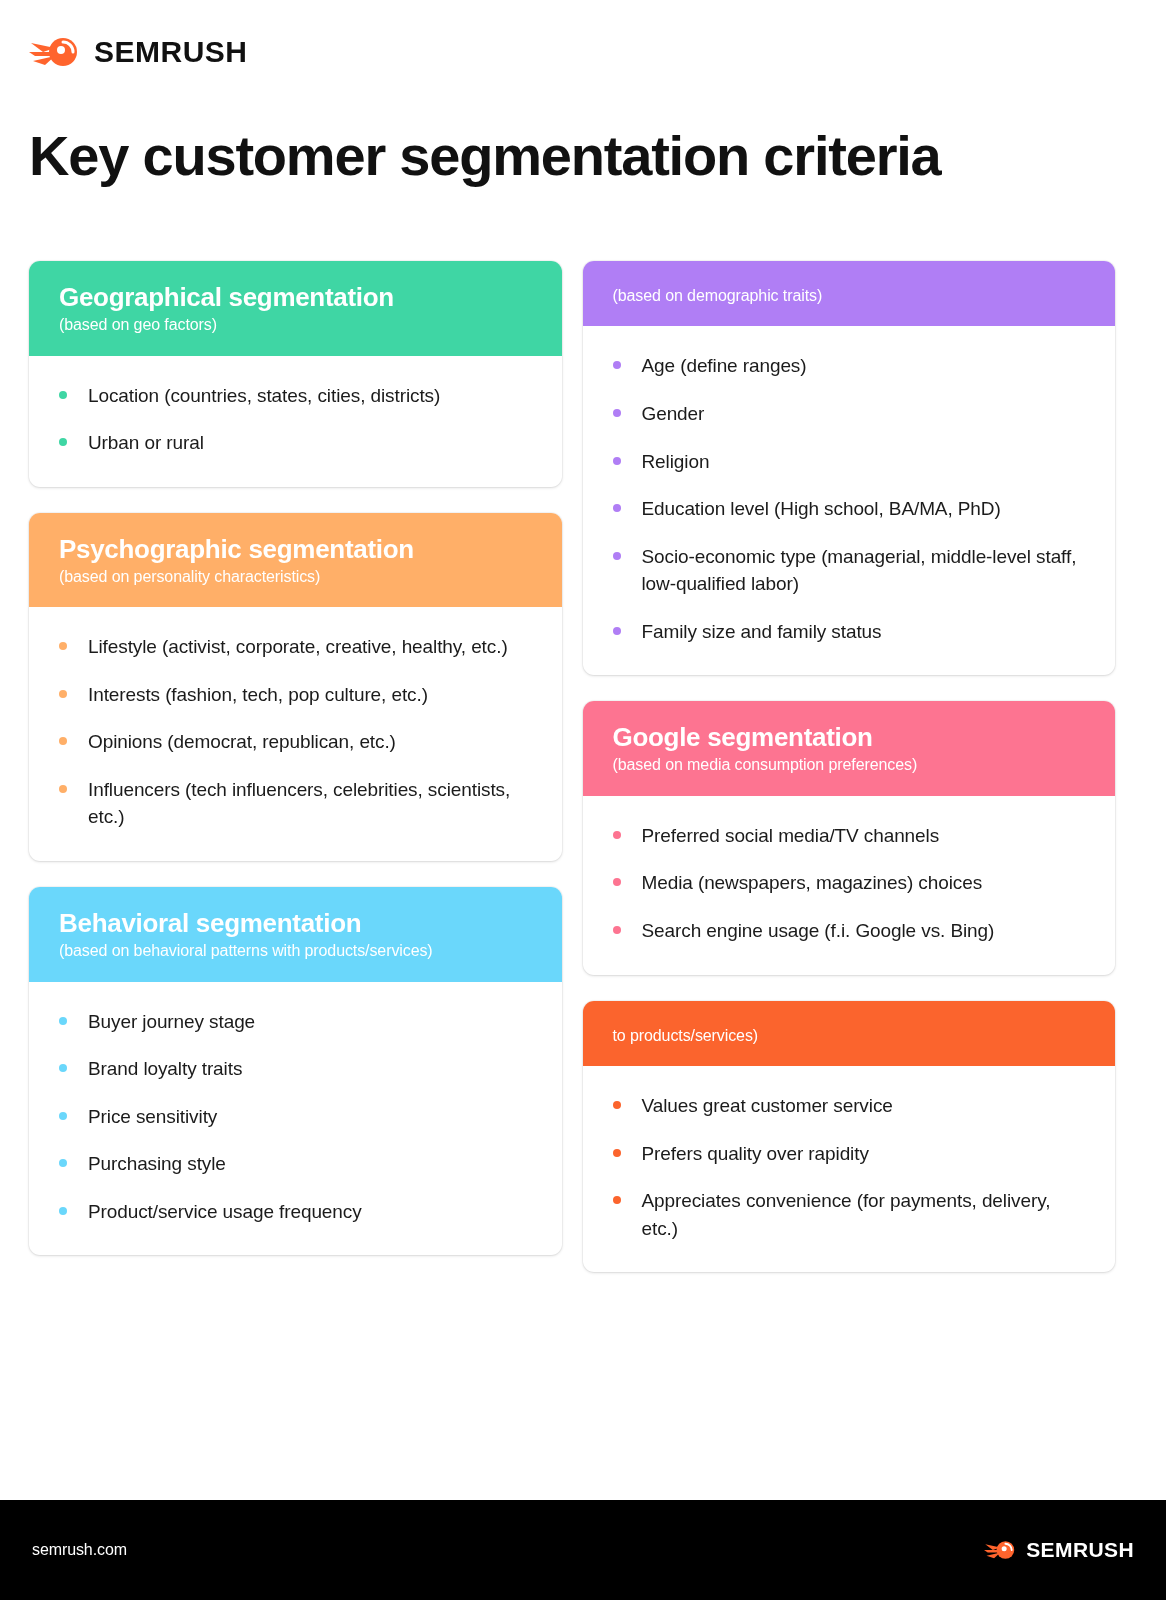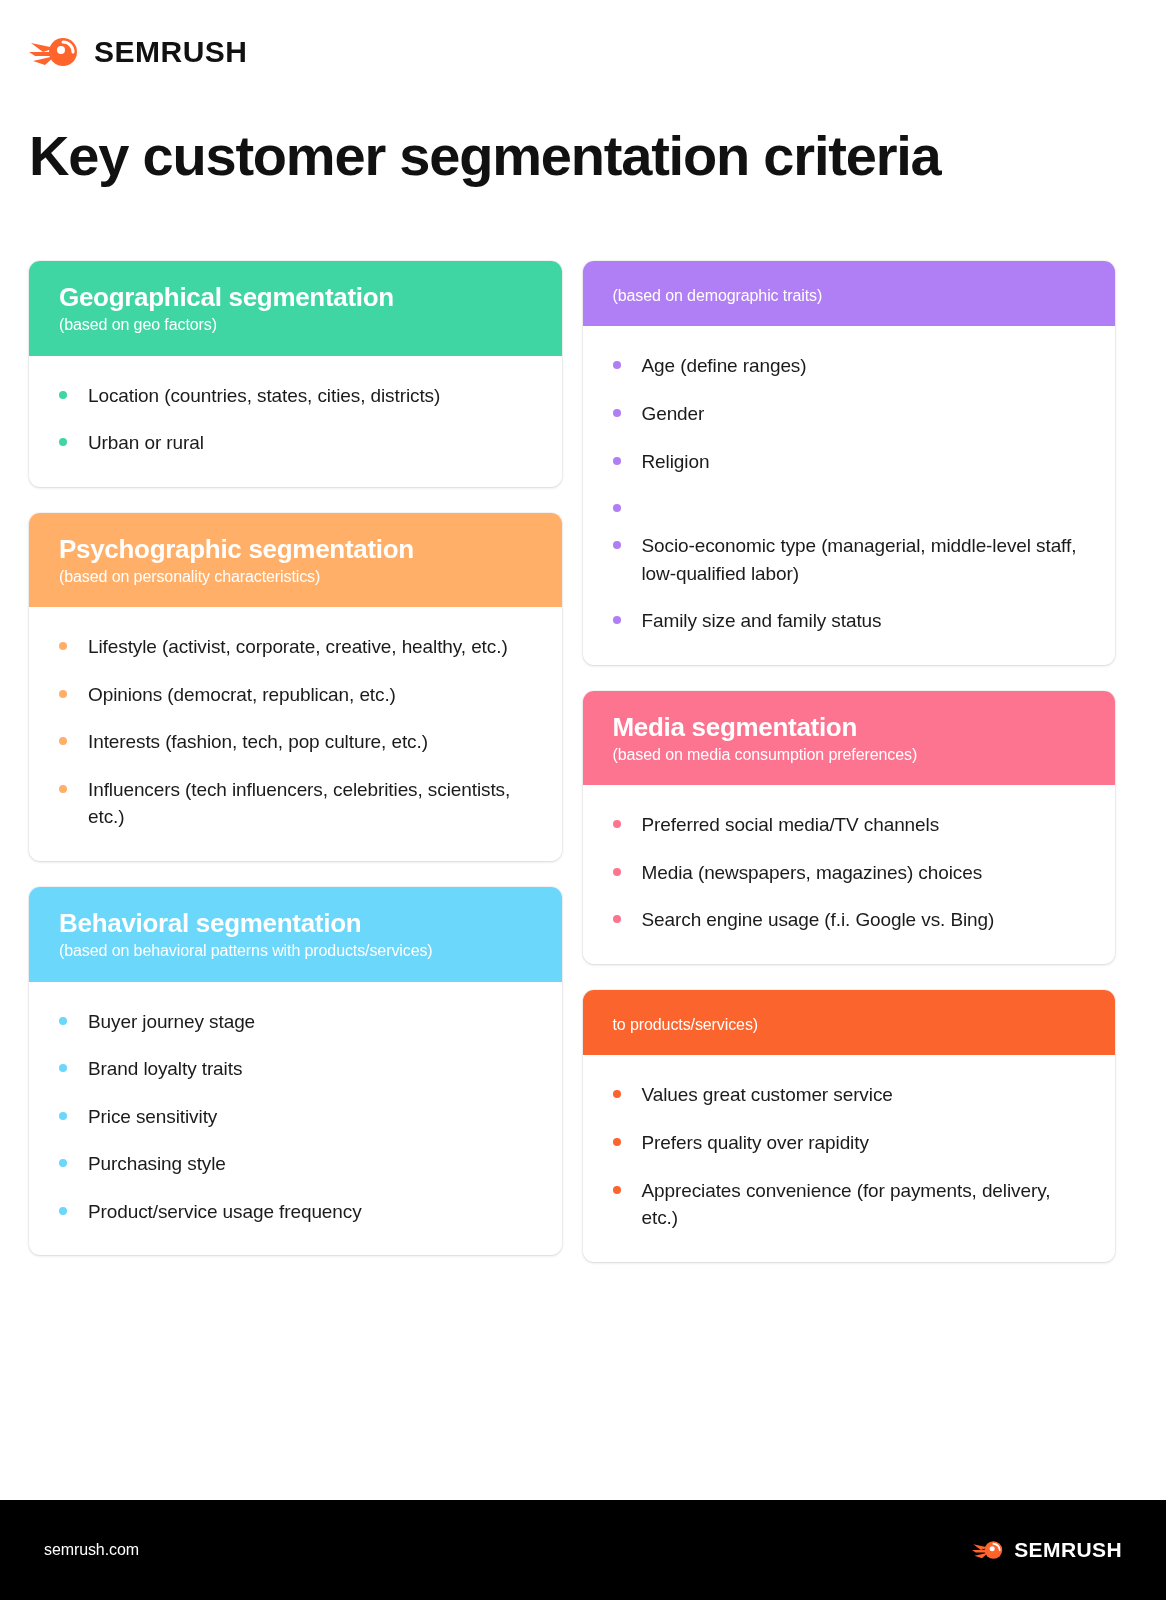--- a/index.html
+++ b/index.html
@@ -122,21 +122,21 @@
   .footer {
     position: absolute;
     left: 0;
     bottom: 0;
     width: 1166px;
     height: 100px;
     background: #000000;
     display: flex;
     align-items: center;
     justify-content: space-between;
-    padding: 0 44px;
+    padding: 0 32px;
     box-sizing: border-box;
   }
   .footer-url {
     color: #ffffff;
     font-size: 16px;
     letter-spacing: -0.1px;
   }
   .footer-brand {
     display: flex;
     align-items: center;
@@ -197,25 +197,25 @@
             <span>(based on personality characteristics)</span>
           </div>
         </div>
         <div class="card-body">
           <div class="bullet-row">
             <span class="dot" style="background: rgb(255, 175, 104);"></span>
             <span class="bullet-text">Lifestyle (activist, corporate, creative, healthy, etc.)</span>
           </div>
           <div class="bullet-row">
             <span class="dot" style="background: rgb(255, 175, 104);"></span>
+            <span class="bullet-text">Interests (fashion, tech, pop culture, etc.)</span>
+          </div>
+          <div class="bullet-row">
+            <span class="dot" style="background: rgb(255, 175, 104);"></span>
             <span class="bullet-text">Opinions (democrat, republican, etc.)</span>
-          </div>
-          <div class="bullet-row">
-            <span class="dot" style="background: rgb(255, 175, 104);"></span>
-            <span class="bullet-text">Interests (fashion, tech, pop culture, etc.)</span>
           </div>
           <div class="bullet-row">
             <span class="dot" style="background: rgb(255, 175, 104);"></span>
             <span class="bullet-text">Influencers (tech influencers, celebrities, scientists, etc.)</span>
           </div>
         </div>
       </div>
       <div class="card">
         <div class="card-head" style="background: rgb(106, 215, 251);">
           <div class="card-title">Behavioral segmentation</div>
@@ -262,34 +262,35 @@
           <div class="bullet-row">
             <span class="dot" style="background: rgb(176, 126, 245);"></span>
             <span class="bullet-text">Gender</span>
           </div>
           <div class="bullet-row">
             <span class="dot" style="background: rgb(176, 126, 245);"></span>
             <span class="bullet-text">Religion</span>
           </div>
           <div class="bullet-row">
             <span class="dot" style="background: rgb(176, 126, 245);"></span>
+            <span class="bullet-text">Education level (High school, BA/MA, PhD)</span>
           </div>
           <div class="bullet-row">
             <span class="dot" style="background: rgb(176, 126, 245);"></span>
             <span class="bullet-text">Socio-economic type (managerial, middle-level staff, low-qualified labor)</span>
           </div>
           <div class="bullet-row">
             <span class="dot" style="background: rgb(176, 126, 245);"></span>
             <span class="bullet-text">Family size and family status</span>
           </div>
         </div>
       </div>
       <div class="card">
         <div class="card-head" style="background: rgb(253, 116, 145);">
-          <div class="card-title">Media segmentation</div>
+          <div class="card-title">Google segmentation</div>
           <div class="card-sub">
             <span>(based on media consumption preferences)</span>
           </div>
         </div>
         <div class="card-body">
           <div class="bullet-row">
             <span class="dot" style="background: rgb(253, 116, 145);"></span>
             <span class="bullet-text">Preferred social media/TV channels</span>
           </div>
           <div class="bullet-row">

